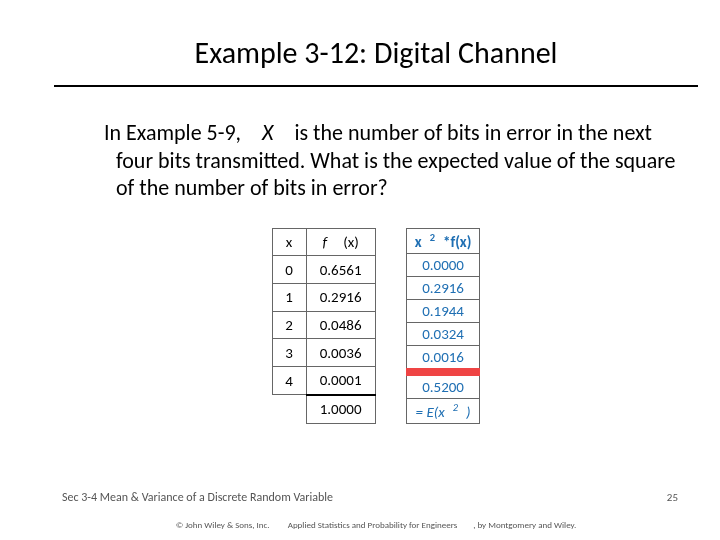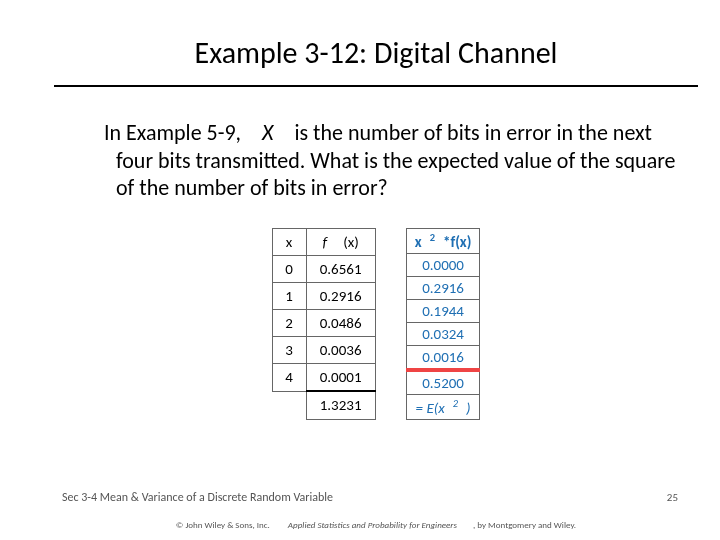--- a/index.html
+++ b/index.html
@@ -58,21 +58,21 @@
   table.t2 {
     color: #1f6fb3;
   }
   table.t2 th, table.t2 td {
     border: 1px solid #666;
     padding: 2px 8px;
     text-align: center;
     min-width: 60px;
   }
   table.t2 th { font-weight: 700; }
-  table.t2 td.sum-cell { border-top: 4px solid #ef4444; }
+  table.t2 td.sum-cell { border-top: 8px solid #ef4444; }
   table.t2 td.eq-cell { font-style: italic; }
   sup { font-size: 0.7em; }
   .footer-left {
     position: absolute;
     left: 38px;
     bottom: 44px;
     font-size: 12px;
     color: #555;
   }
   .footer-right {
@@ -84,21 +84,21 @@
   }
   .copyright {
     position: absolute;
     left: 0;
     right: 0;
     bottom: 18px;
     text-align: center;
     font-size: 9px;
     color: #555;
   }
-  .copyright .book { font-style: italic; }
+  .copyright .book { }
 </style>
 </head>
 <body>
 
 <div class="title">Example 3-12:  Digital Channel</div>
 <hr class="title-rule">
 
 <div class="body-text">
   <p class="hang">
     <span>In Example 5-9, </span><span class="ital">X</span><span> is the number of bits in error in the next four bits transmitted.  What is the expected value of the square of the number of bits in error?</span>
@@ -127,21 +127,21 @@
     <tr>
           <td>3</td>
           <td>0.0036</td>
         </tr>
     <tr>
           <td>4</td>
           <td>0.0001</td>
         </tr>
     <tr>
           <td style="border:none"></td>
-          <td class="sum-cell">1.3231</td>
+          <td class="sum-cell">1.0000</td>
         </tr>
   </tbody>
     </table>
 
   <table class="t2">
     <tbody>
         <tr>
           <th>x<sup>2</sup>*f(x)</th>
         </tr>
     <tr>

